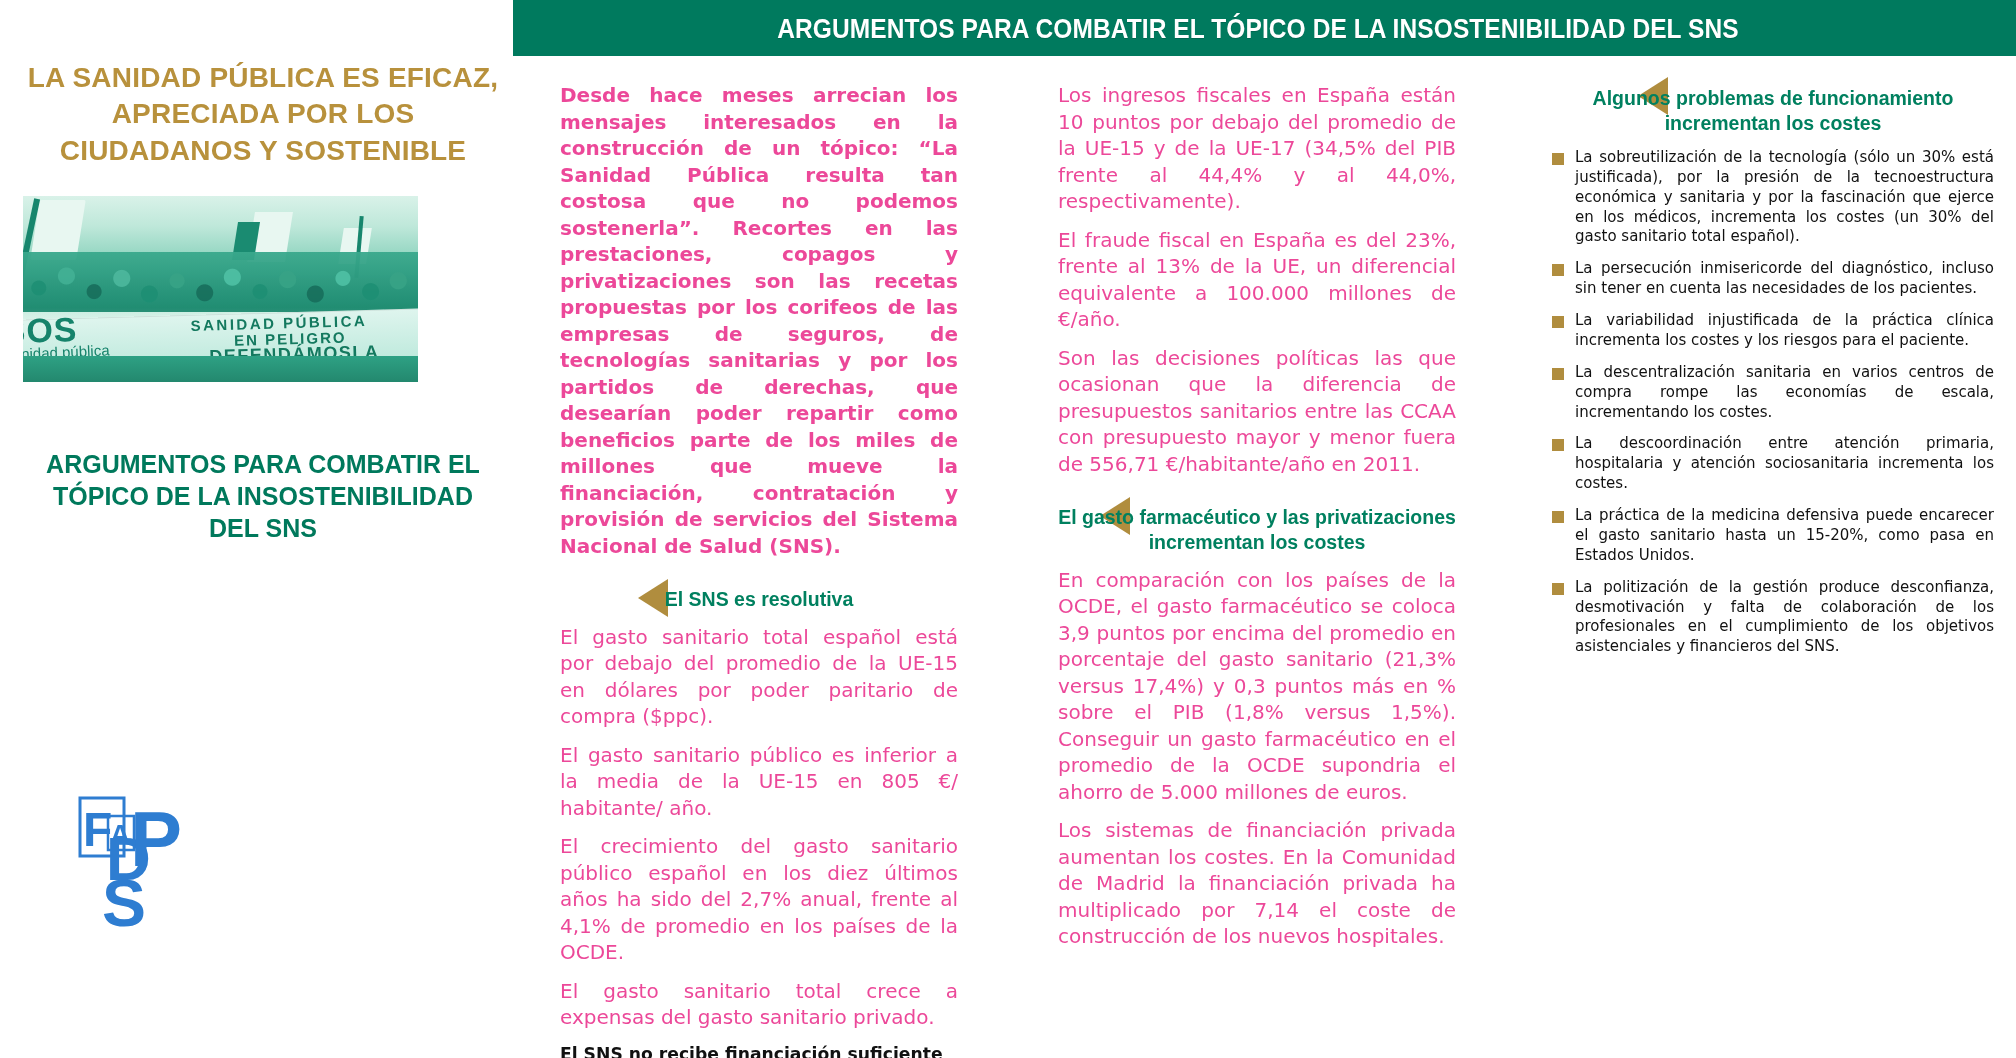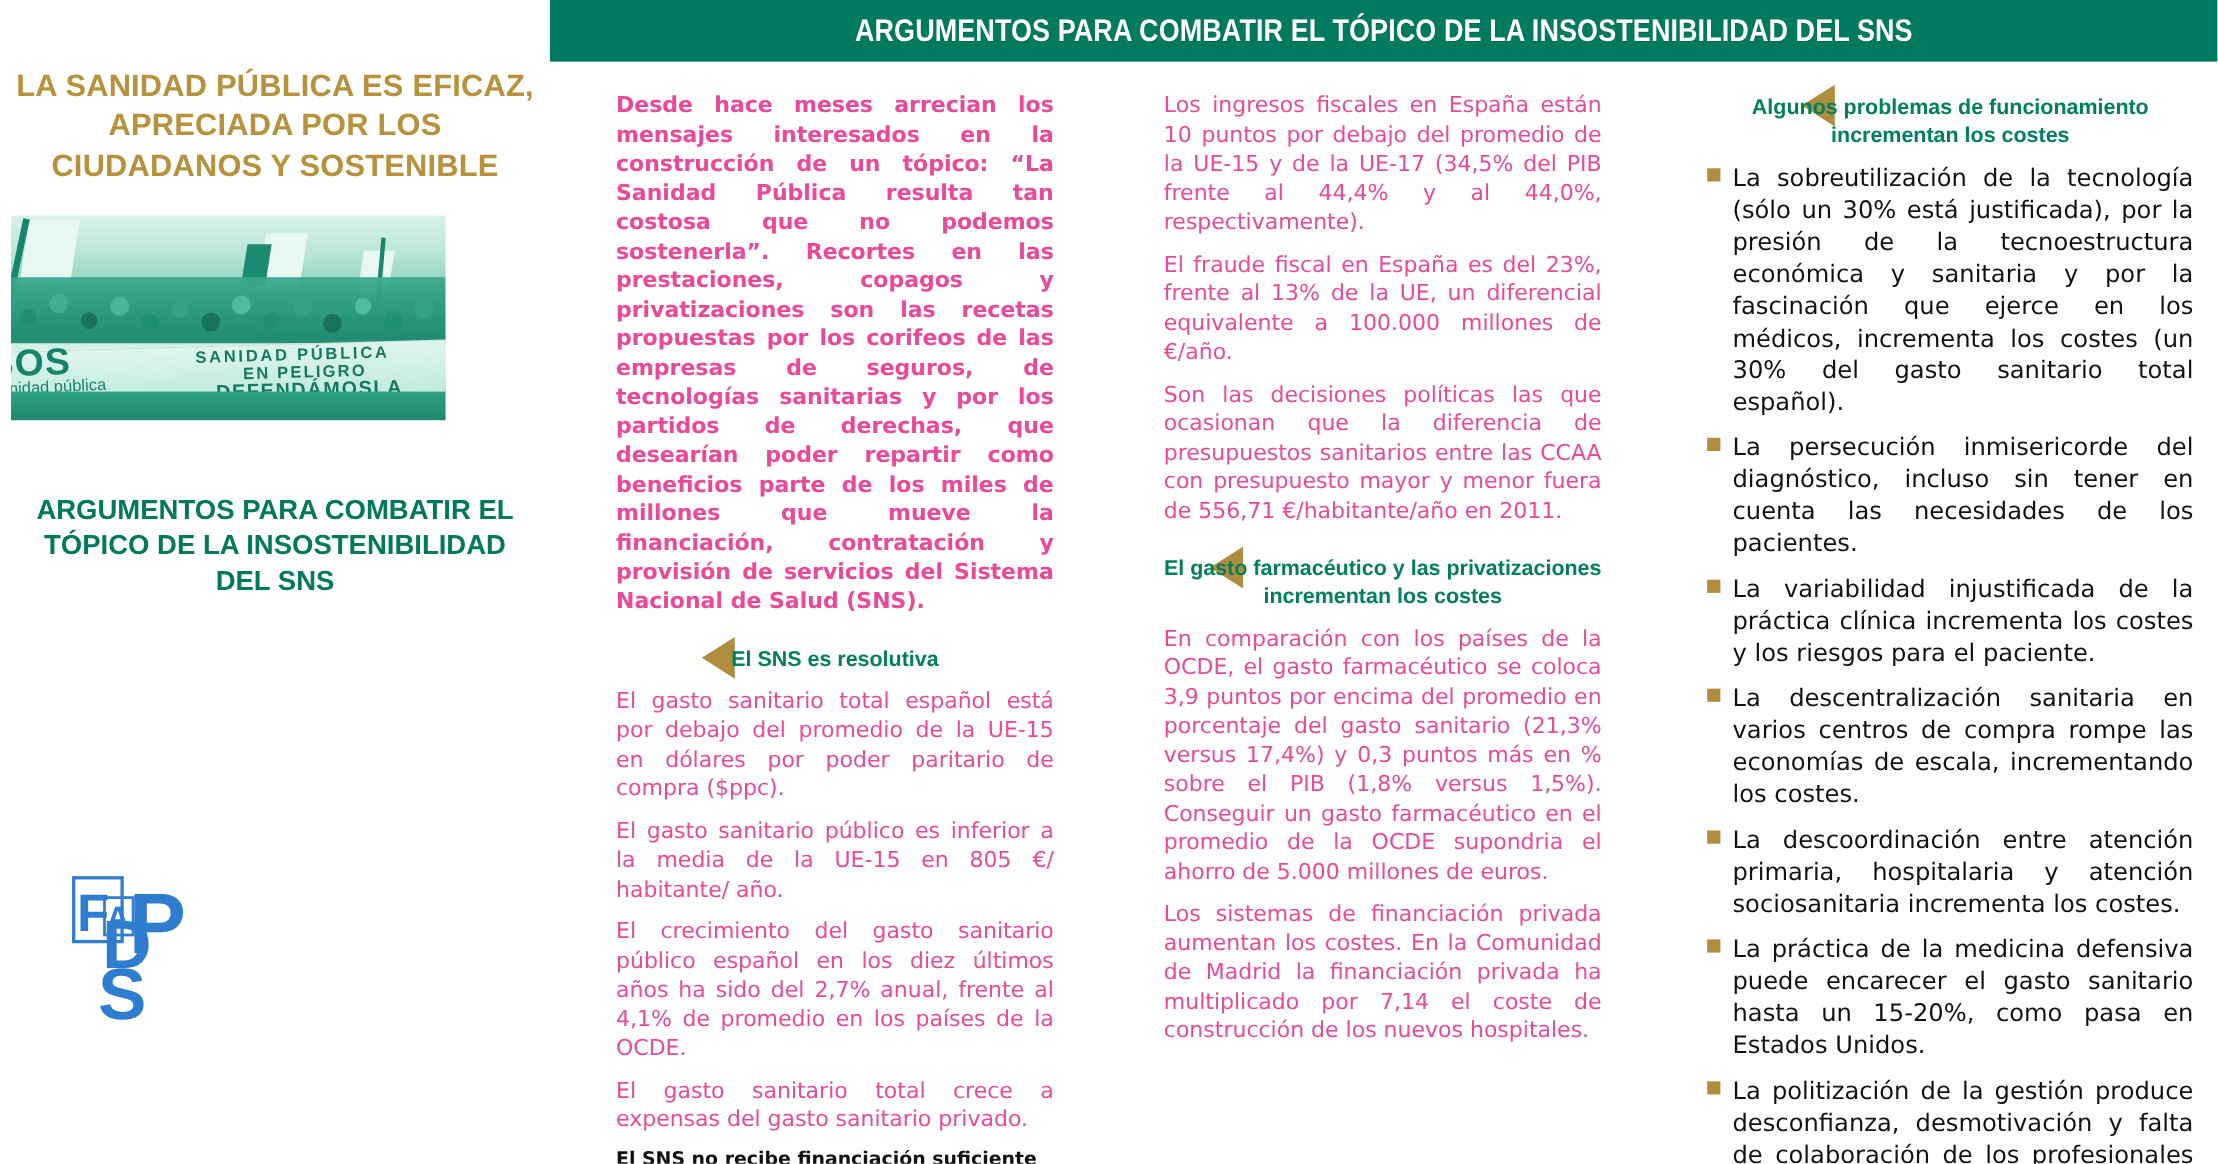--- a/index.html
+++ b/index.html
@@ -22,21 +22,21 @@
     font-size:28.5px;
     font-weight:bold;
     letter-spacing:0.1px;
     transform:scaleX(0.86);
     transform-origin:center center;
     white-space:nowrap;
     text-shadow:0 1px 0 rgba(0,0,0,.15);
   }
   
   #sidebar{
-    position:absolute;left:0;top:0;width:500px;height:1058px;
+    position:absolute;left:13px;top:0;width:500px;height:1058px;
     background:#ffffff;
   }
   #sidebar-heading{
     position:absolute;left:10px;top:60px;width:480px;
     text-align:center;
     color:#B8913C;
     font-size:28px;font-weight:bold;line-height:1.30;
     letter-spacing:0.2px;
   }
   
@@ -168,21 +168,21 @@
     display:flex;align-items:flex-start;
     margin:0 0 12px 0;
   }
   .bullet-sq{
     flex:0 0 auto;
     width:12px;height:12px;background:#B08D3E;
     margin:5px 11px 0 0;
   }
   .bullet-text{
     flex:1 1 auto;
-    font-size:22px;line-height:1.325;color:#111;text-align:justify;
+    font-size:15px;line-height:1.325;color:#111;text-align:justify;
   }
 </style>
 </head>
 <body>
 
 <div id="header-banner">
   <div id="header-title">ARGUMENTOS PARA COMBATIR EL TÓPICO DE LA INSOSTENIBILIDAD DEL SNS</div>
 </div>
 
 <div id="sidebar">

